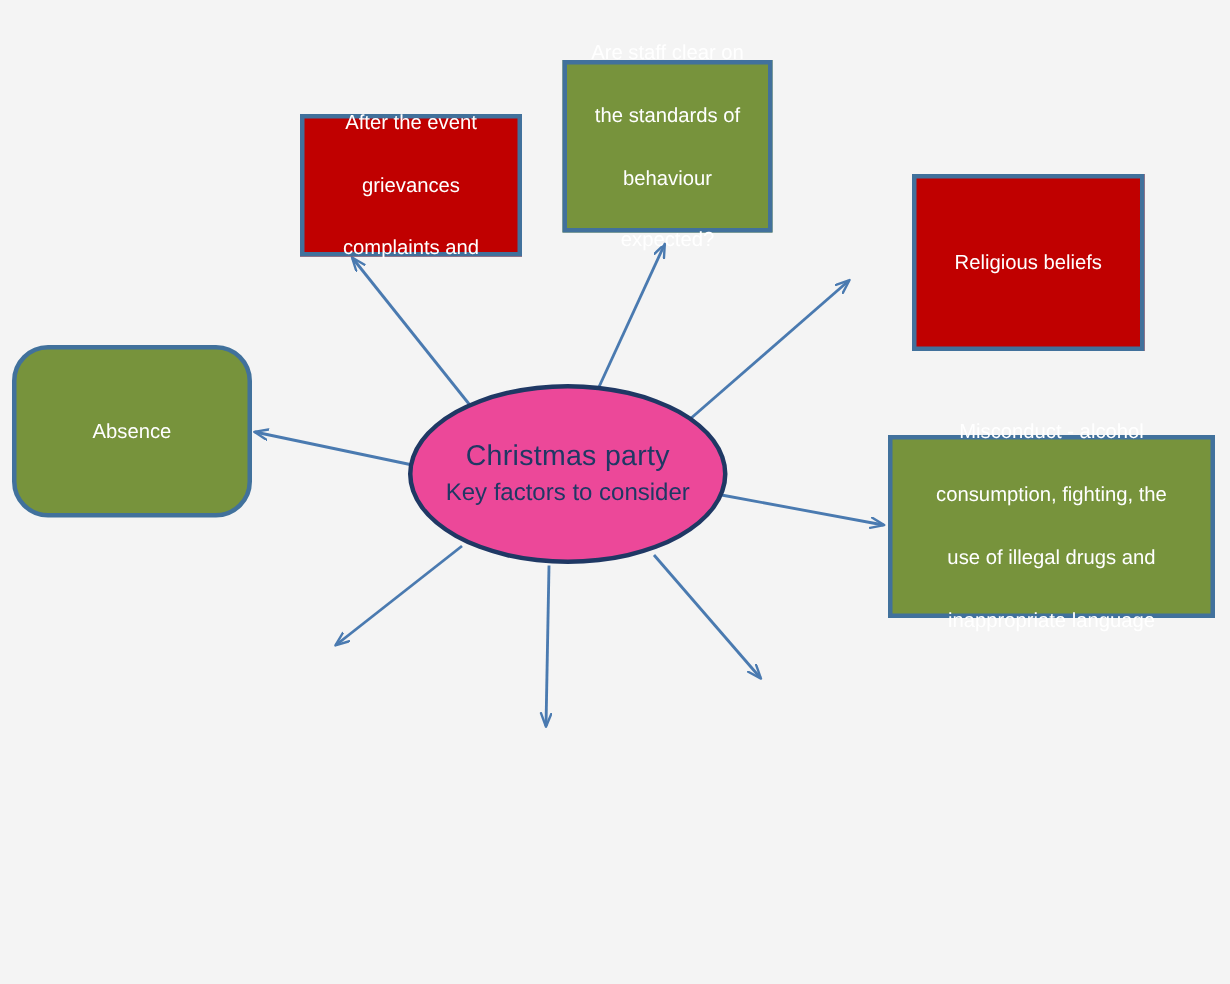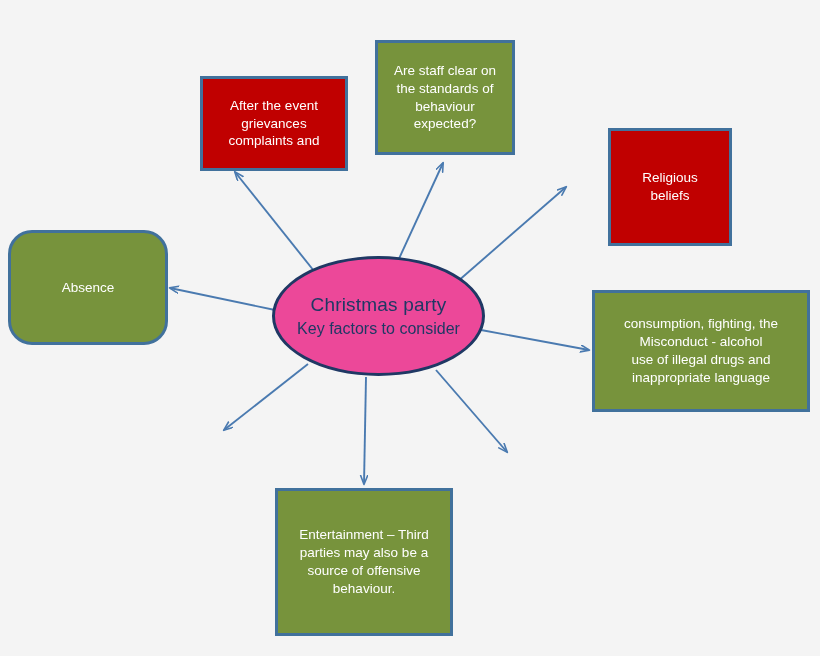--- a/index.html
+++ b/index.html
@@ -18,20 +18,21 @@
     border:3px solid #41719c;
     display:flex;
     flex-direction:column;
     justify-content:center;
     align-items:center;
     text-align:center;
     color:#ffffff;
     font-size:13.5px;
     line-height:1.33;
     padding:6px 10px;
+    gap:24px;
   }
   .node.red{background:#c00000;margin-left:40px;}
   .node.green{background:#77933c;}
   .node span{display:block;width:100%;}
   .center-node{
     position:absolute;
     box-sizing:border-box;
     background:#ec4899;
     border:3px solid #1f3864;
     border-radius:50%;
@@ -75,38 +76,32 @@
     <span>complaints and</span>
   </div>
 
   <div class="node green" style="left:375px;top:40px;width:140px;height:115px;">
     <span>Are staff clear on</span>
     <span>the standards of</span>
     <span>behaviour</span>
     <span>expected?</span>
   </div>
 
-  <div class="node red" style="left:568px;top:128px;width:124px;height:118px;">
+  <div class="node red" style="left:568px;top:116px;width:155px;height:118px;">
     <span>Religious beliefs</span>
   </div>
 
   <div class="node green" style="left:592px;top:290px;width:218px;height:122px;">
+    <span>Misconduct - alcohol</span>
     <span>consumption, fighting, the</span>
-    <span>Misconduct - alcohol</span>
     <span>use of illegal drugs and</span>
     <span>inappropriate language</span>
   </div>
 
 
-  <div class="node green" style="left:275px;top:488px;width:178px;height:148px;">
-    <span>Entertainment – Third</span>
-    <span>parties may also be a</span>
-    <span>source of offensive</span>
-    <span>behaviour.</span>
-  </div>
 
 
   <div class="node green" style="left:8px;top:230px;width:160px;height:115px;border-radius:24px;">
     <span>Absence</span>
   </div>
 
   <div class="center-node" style="left:272px;top:256px;width:213px;height:120px;">
     <div class="center-title">
       <span>Christmas</span>
       <span>party</span>

